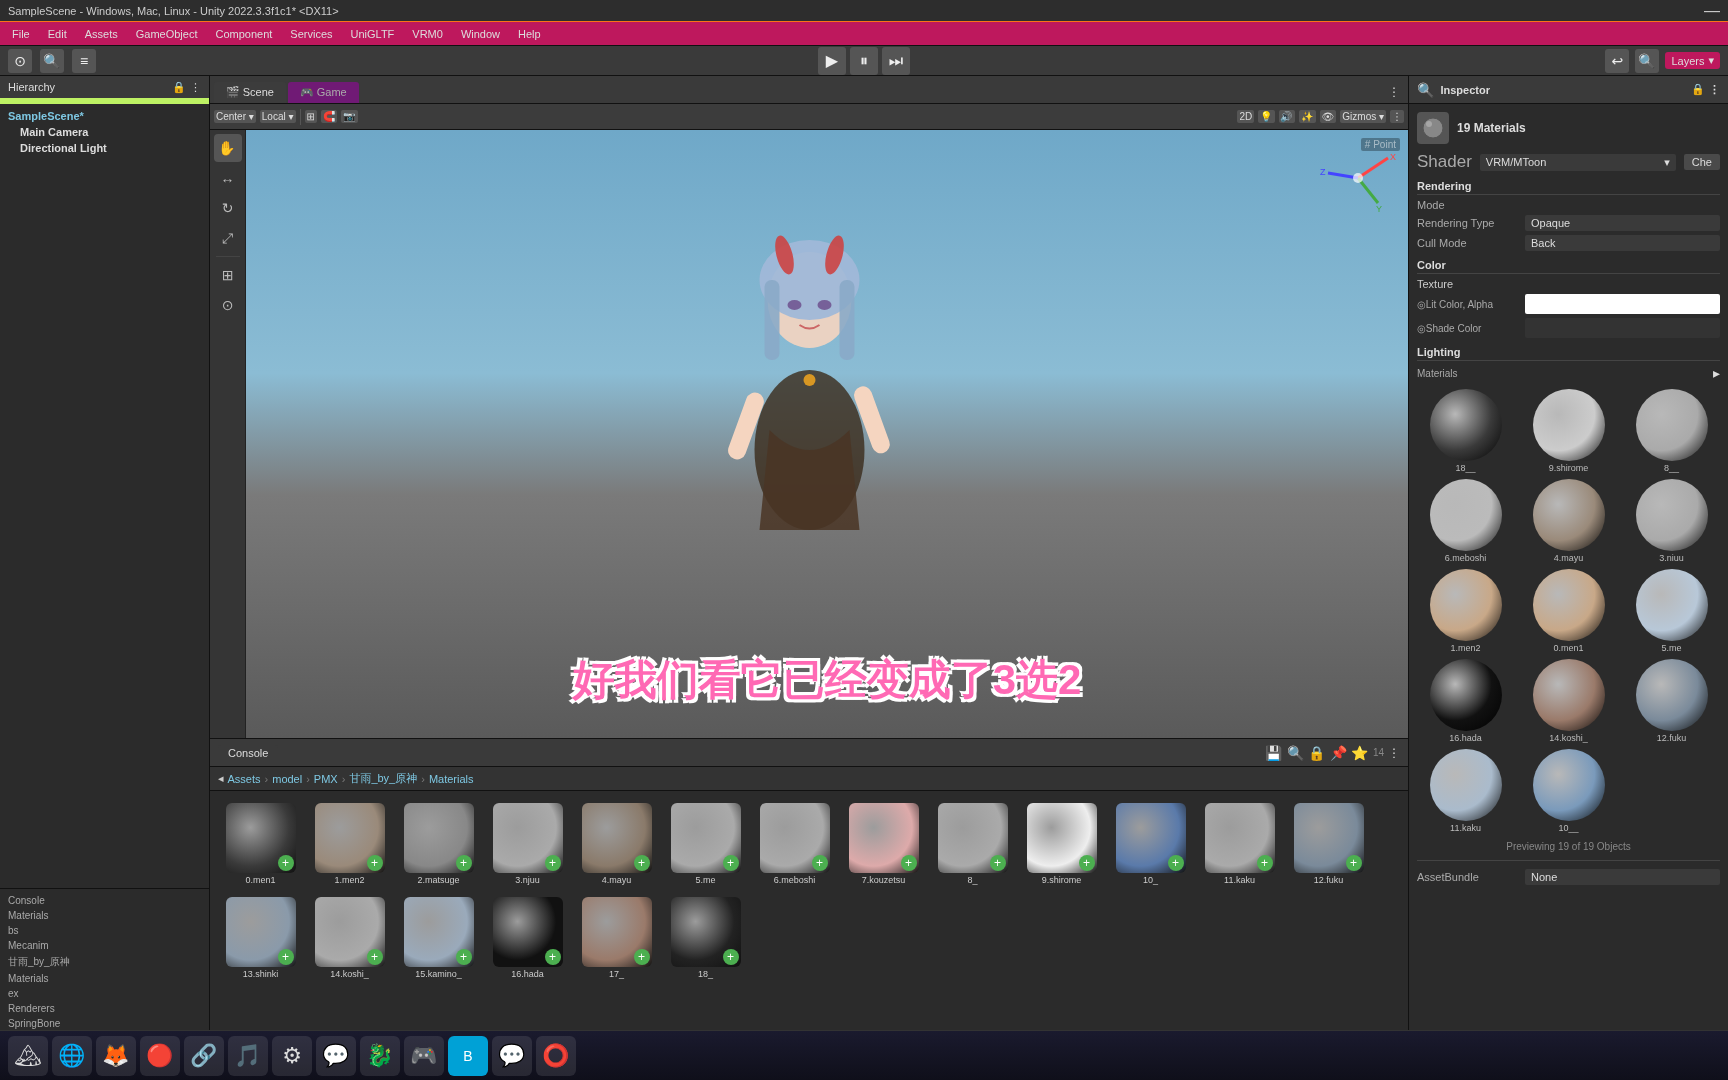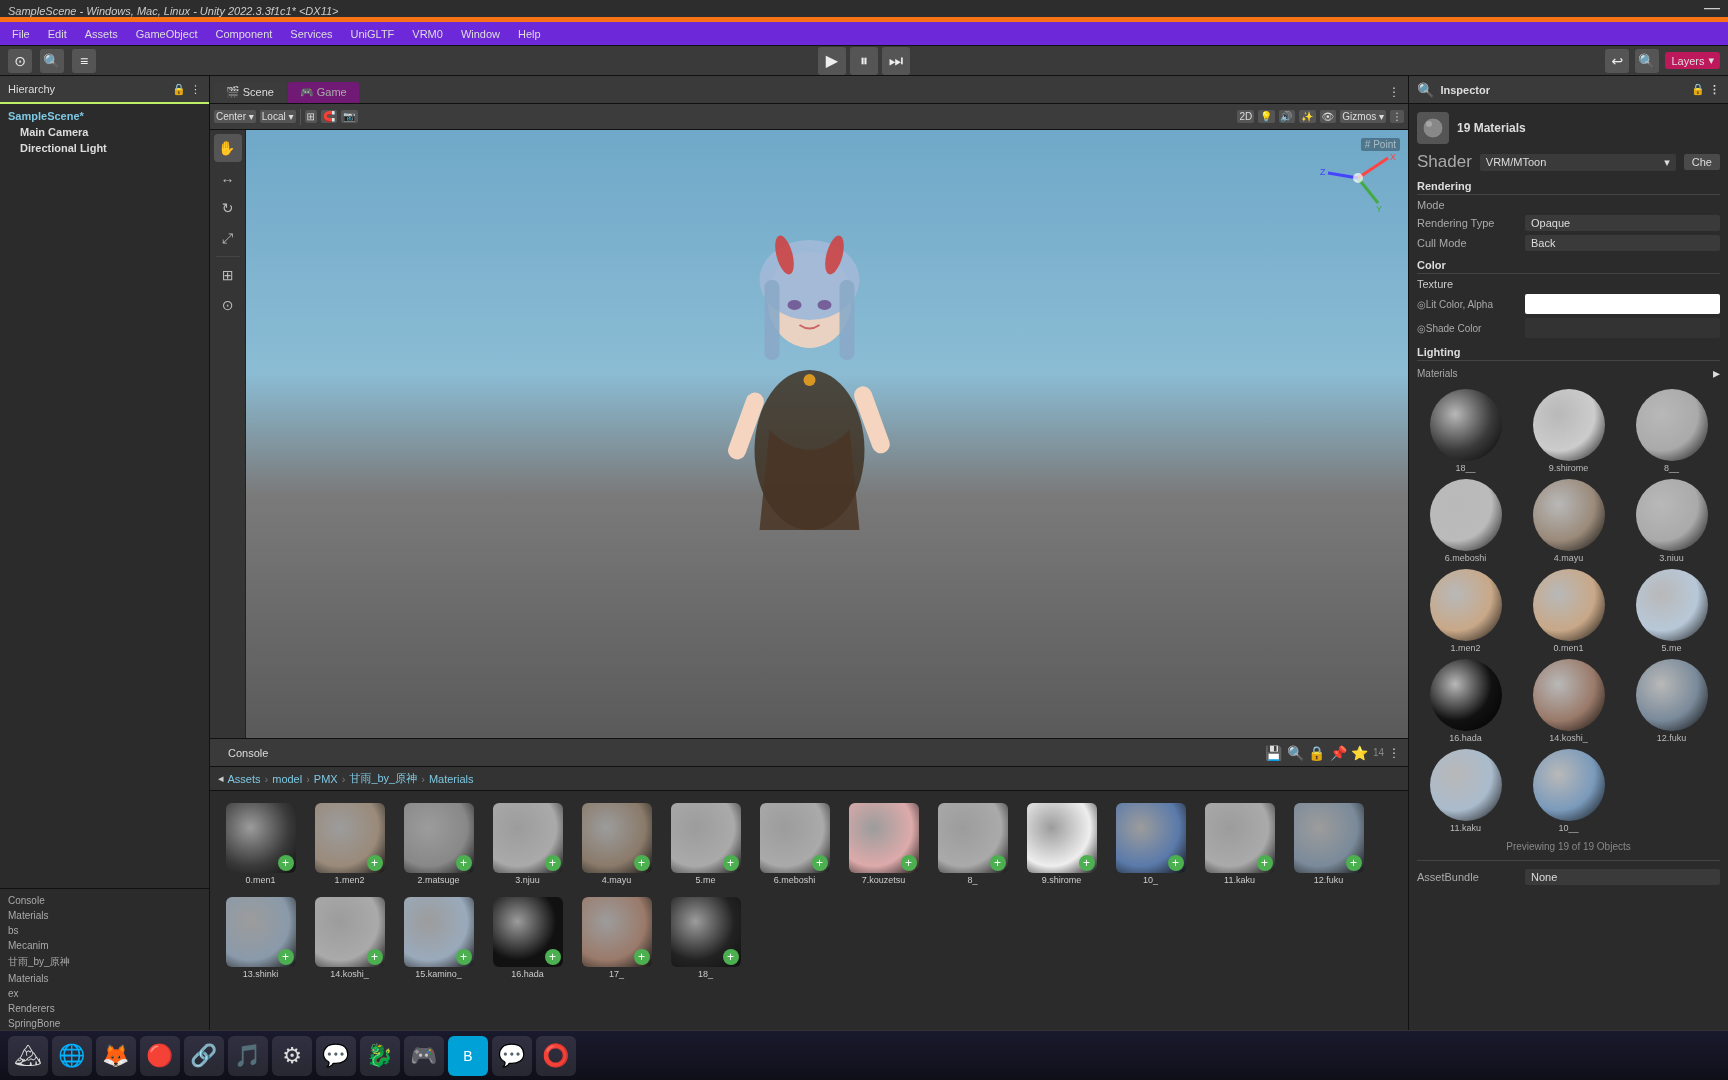--- a/index.html
+++ b/index.html
@@ -12,32 +12,31 @@
       color: #ddd;
       overflow: hidden;
       position: relative;
     }
 
     
     #title-bar {
       height: 22px;
       background: #2d2d2d;
       display: flex;
-      align-items: flex-end;
+      align-items: center;
       padding: 0 8px;
       font-size: 11px;
       color: #ccc;
-      border-bottom: 5px solid #f97316;
-      font-style: italic;
+      border-bottom: 1px solid #f97316;
     }
 
     
     #menu-bar {
       height: 24px;
-      background: #6d28d9;
+      background: #be185d;
       display: flex;
       align-items: center;
       padding: 0 4px;
       gap: 2px;
       border-bottom: 1px solid #111;
     }
     .menu-item {
       padding: 2px 8px;
       font-size: 11px;
       color: #ddd;
@@ -90,21 +89,21 @@
       background: #2b2b2b;
       border-right: 1px solid #111;
       display: flex;
       flex-direction: column;
     }
     #hierarchy-header {
       height: 28px;
       background: #3a3a3a;
       display: flex; align-items: center; justify-content: space-between;
       padding: 0 8px;
-      border-bottom: 2px solid #bef264;
+      border-bottom: 6px solid #bef264;
       font-size: 11px;
     }
     #hierarchy-content {
       padding: 4px;
       flex: 1;
       overflow-y: auto;
     }
     .hierarchy-item {
       padding: 2px 4px;
       font-size: 11px;
@@ -665,20 +664,21 @@
             <line x1="40" y1="40" x2="10" y2="35" stroke="#4444ff" stroke-width="3"></line>
             <circle cx="40" cy="40" r="5" fill="#fff" opacity="0.7"></circle>
             <text x="72" y="22" font-size="9" fill="#ff4444">X</text>
             <text x="58" y="74" font-size="9" fill="#44aa44">Y</text>
             <text x="2" y="37" font-size="9" fill="#4444ff">Z</text>
           </svg>
         </div>
 
         <div class="scene-point-label"># Point</div>
 
+        <div class="overlay-subtitle">好我们看它已经变成了3选2</div>
       </div>
     </div>
 
     <div id="console-panel">
       <div id="console-header">
         <div id="console-tabs">
           <div class="console-tab active">Console</div>
         </div>
         <div style="display:flex;gap:4px;align-items:center;">
           <span style="cursor:pointer;font-size:14px;">💾</span>

